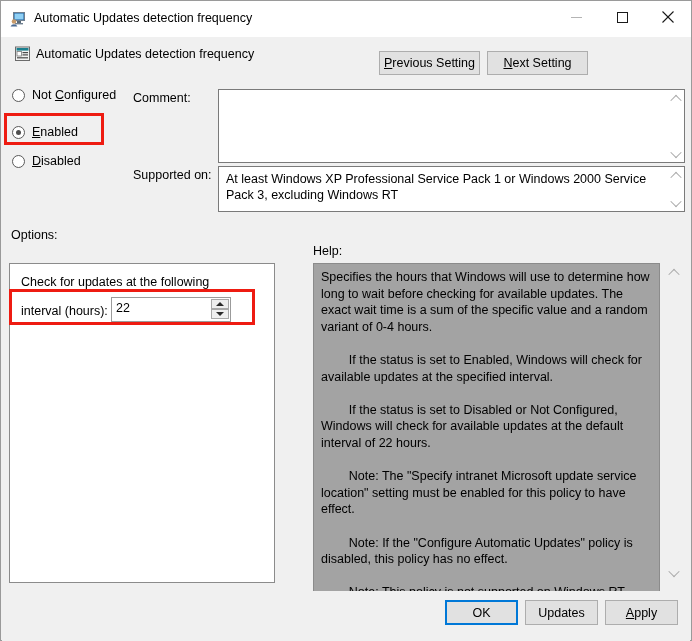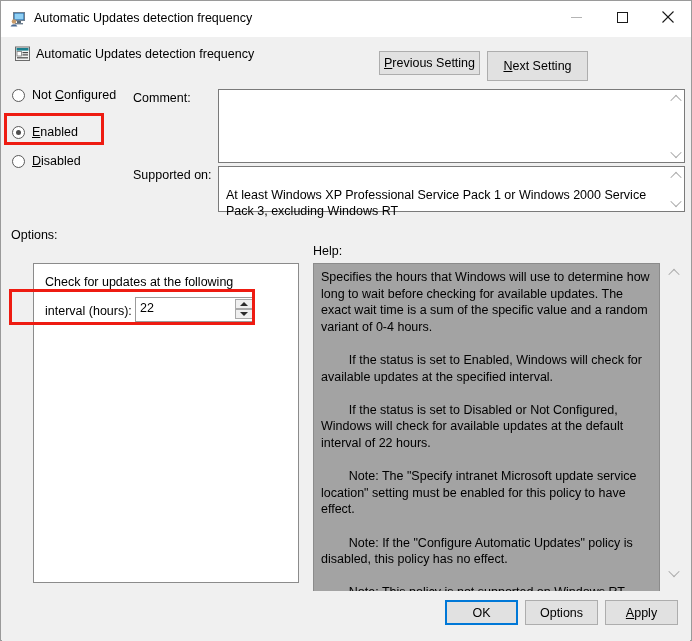--- a/index.html
+++ b/index.html
@@ -94,21 +94,21 @@
   }
   .btn u { text-underline-offset: 1px; }
   #prev-setting-button {
     position: absolute;
     left: 378px; top: 50px;
     width: 101px; height: 24px;
   }
   #next-setting-button {
     position: absolute;
     left: 486px; top: 50px;
-    width: 101px; height: 30px;
+    width: 101px; height: 24px;
   }
 
   
   .radio-row {
     position: absolute;
     left: 11px;
     display: flex;
     align-items: center;
     height: 18px;
   }
@@ -179,21 +179,20 @@
     left: 217px; top: 165px;
     width: 467px; height: 46px;
   }
   .field-text {
     position: absolute;
     left: 7px; top: 4px;
     right: 22px;
     font-size: 12.5px;
     line-height: 16px;
     color: #000000;
-    margin-top: 16px;
   }
 
   
   .sb-inner {
     position: absolute;
     top: 0; right: 0;
     bottom: 0;
     width: 17px;
     background: #ffffff;
     border-left: 1px solid #ffffff;
@@ -217,21 +216,20 @@
   .chev.down { transform: rotate(-135deg) translate(1px, 1px); }
 
   
   #options-panel {
     position: absolute;
     left: 8px; top: 262px;
     width: 266px; height: 320px;
     box-sizing: border-box;
     background: #ffffff;
     border: 1px solid #8b8b8b;
-    margin-left: 24px;
   }
   #options-group-label {
     position: absolute;
     left: 11px; top: 11px;
     font-size: 12.5px;
     white-space: nowrap;
   }
   #interval-label {
     position: absolute;
     left: 11px; top: 40px;
@@ -472,18 +470,18 @@
     <div class="sb-arrow up">
         <span class="chev up"></span>
       </div>
     <div class="sb-arrow down">
         <span class="chev down"></span>
       </div>
   </div>
 
   <div id="footer"></div>
   <button class="btn" id="ok-button">OK</button>
-  <button class="btn" id="cancel-button">Options</button>
+  <button class="btn" id="cancel-button">Updates</button>
   <button class="btn" id="apply-button">
     <span><u>A</u><span>pply</span></span>
   </button>
 
 </div>
 
 </body></html>

